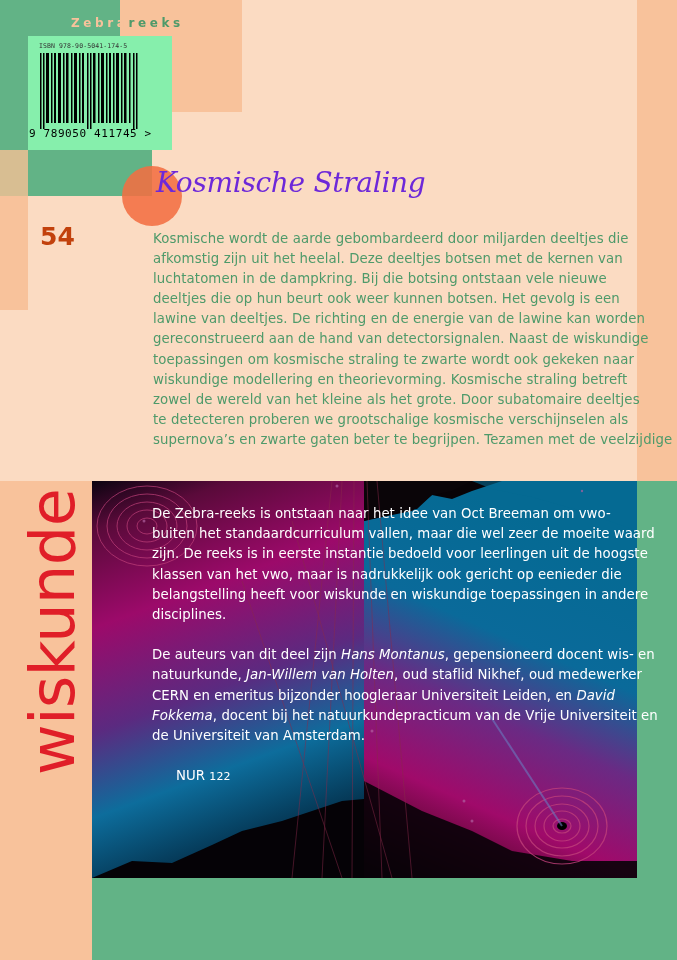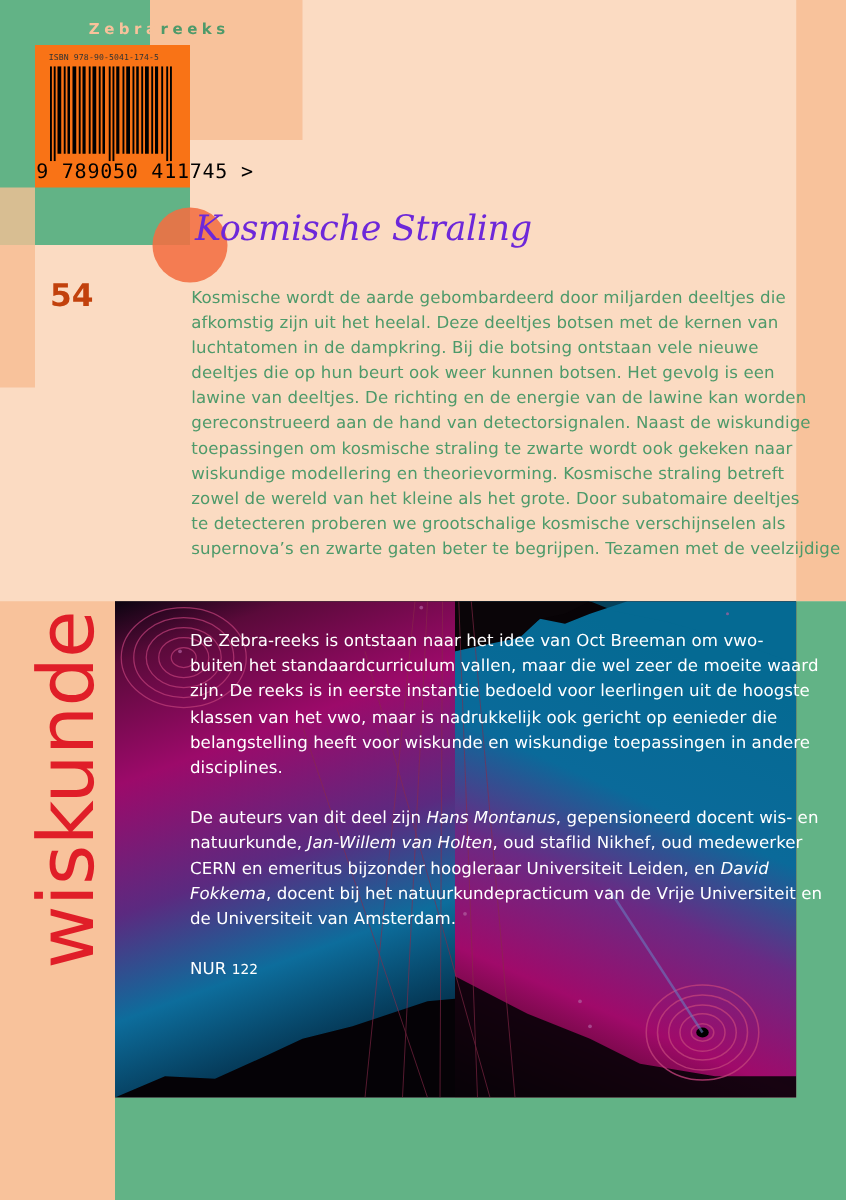--- a/index.html
+++ b/index.html
@@ -13,41 +13,41 @@
   .tan-left { left: 0; top: 150px; width: 28px; height: 46px; background: #D8BE92; }
   .peach-left { left: 0; top: 196px; width: 28px; height: 114px; background: #F8C29B; }
   .right-peach { left: 637px; top: 0; width: 40px; height: 481px; background: #F8C29B; }
   .right-green { left: 637px; top: 481px; width: 40px; height: 479px; background: #62B386; }
   .left-strip { left: 0; top: 481px; width: 92px; height: 479px; background: #F8C29B; }
   .bottom-green { left: 92px; top: 878px; width: 585px; height: 82px; background: #62B386; }
 
   .series { position: absolute; left: 71px; top: 16px; font-size: 12px; font-weight: bold; letter-spacing: 3.6px; color: #F8C29B; }
   .series .rest { color: #4E9A6A; }
 
-  .barcode { position: absolute; left: 28px; top: 36px; width: 124px; height: 114px; background: #f97316; }
+  .barcode { position: absolute; left: 28px; top: 36px; width: 144px; height: 114px; background: #86efac; }
   .isbn-top { position: absolute; left: 11px; top: 6px; font-family: "DejaVu Sans Mono", monospace; font-size: 6.5px; color: #333; letter-spacing: 0.1px; }
   .bars { position: absolute; left: 12px; top: 17px; width: 100px; height: 76px; }
-  .isbn-digits { position: absolute; left: 1px; top: 91px; font-family: "DejaVu Sans Mono", monospace; font-size: 16px; color: #000; letter-spacing: 0.6px; white-space: nowrap; }
+  .isbn-digits { position: absolute; left: 1px; top: 91px; font-family: "DejaVu Sans Mono", monospace; font-size: 11px; color: #000; letter-spacing: 0.6px; white-space: nowrap; }
 
   .circle { position: absolute; left: 122px; top: 166px; width: 60px; height: 60px; border-radius: 50%; background: rgba(242,110,66,0.88); }
 
   .title { position: absolute; left: 156px; top: 166px; font-family: "DejaVu Serif", "Liberation Serif", serif; font-style: italic; font-size: 28px; color: #6d28d9; white-space: nowrap; letter-spacing: -0.3px; }
   .vol { position: absolute; left: 40px; top: 222px; font-size: 25px; font-weight: bold; color: #c2410c; }
 
   .intro { position: absolute; left: 153px; top: 229px; width: 482px; font-size: 13.3px; line-height: 20.1px; color: #4E9A6A; letter-spacing: 0.1px; }
   .intro span { display: block; white-space: nowrap; }
 
   .art { position: absolute; left: 92px; top: 481px; width: 545px; height: 397px; overflow: hidden; background: #0a0410; }
   .art svg { position: absolute; left: 0; top: 0; }
 
   .about { position: absolute; left: 152px; top: 504px; width: 480px; font-size: 13.3px; line-height: 20.2px; color: #fff; letter-spacing: 0.05px; }
   .about span.l { display: block; white-space: nowrap; }
   .about em { font-style: italic; }
   .about .gap { height: 20px; }
-  .nur { font-size: 13.3px; }
+  .nur { font-size: 13.3px; margin-left: 24px; }
   .nur small { font-size: 11px; }
 
   .vertical { position: absolute; left: 22px; top: 775px; transform-origin: 0 0; transform: rotate(-90deg); font-family: "DejaVu Sans", sans-serif; font-size: 62px; color: #E01E28; white-space: nowrap; letter-spacing: -0.5px; line-height: 1; }
 </style>
 </head>
 <body>
 
 <div class="cover">
   <div class="blk green-top"></div>
   <div class="blk peach-top"></div>

